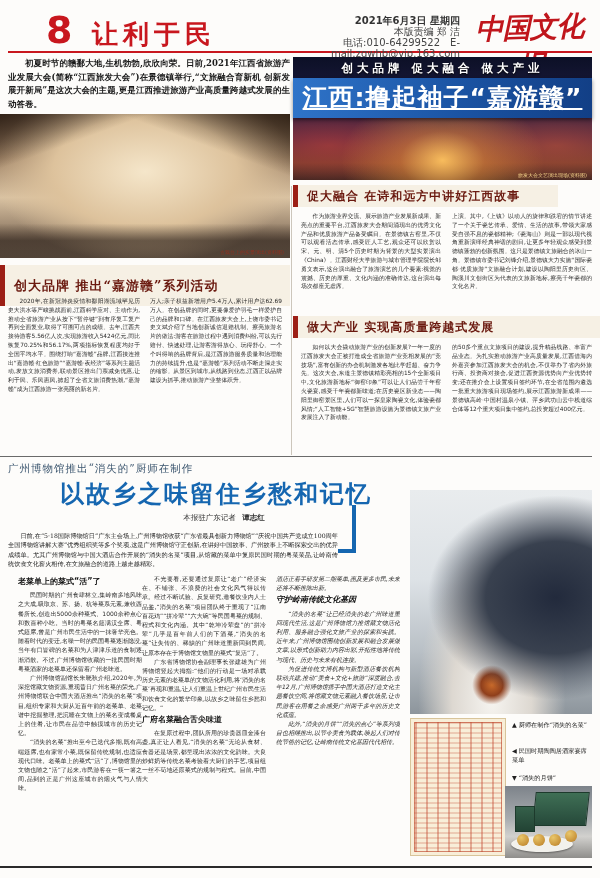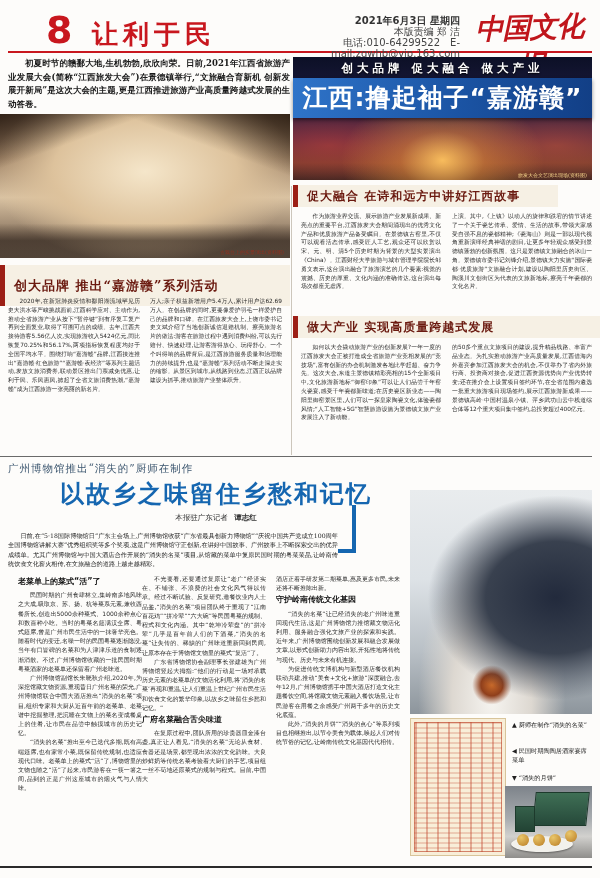--- a/index.html
+++ b/index.html
@@ -33,21 +33,21 @@
       background:
         radial-gradient(ellipse at 50% 84%, rgba(255,195,95,.95) 0%, rgba(235,145,60,.5) 20%, rgba(0,0,0,0) 48%),
         radial-gradient(ellipse at 12% 72%, rgba(205,70,60,.55) 0%, rgba(0,0,0,0) 35%),
         radial-gradient(ellipse at 88% 72%, rgba(205,90,60,.55) 0%, rgba(0,0,0,0) 35%),
         linear-gradient(180deg, #0c1026 0%, #1d1b40 35%, #4b2340 66%, #6e3a2c 86%, #3a2420 100%);}
   .banner-kicker{left:0;top:4px;width:100%;text-align:center;font-size:11.5px;font-weight:bold;color:#fff;
                  letter-spacing:4px;text-shadow:0 1px 2px #000;}
   .blueband{left:0;top:21px;width:100%;height:40px;
             background:linear-gradient(90deg,#2f74c9,#1b54a4 55%,#123f86);box-shadow:0 2px 4px rgba(0,0,0,.45);}
   .banner-headline{width:100%;text-align:center;font-size:25px;font-weight:900;color:#fff;
-                   line-height:40px;letter-spacing:1px;}
+                   line-height:40px;letter-spacing:1px;text-decoration:underline;}
   .show-caption{right:5px;bottom:2px;font-size:5px;color:#f3d289;}
 
   
   .art-head{background:#f6f0e4;border-left:5px solid #9c1f16;display:flex;align-items:center;
             padding-left:9px;font-weight:bold;color:#6b1a10;font-family:"DejaVu Serif",serif;box-sizing:border-box;}
   .a1-head{left:0;top:265px;width:290px;height:41px;font-size:13px;letter-spacing:1px;}
   .a2-head{left:293px;top:185px;width:265px;height:22px;font-size:12px;letter-spacing:1px;}
   .a3-head{left:293px;top:316px;width:317px;height:22px;font-size:12px;letter-spacing:1px;}
 
   .body-txt{font-size:5.8px;line-height:8.8px;text-align:justify;color:#2a2a2a;overflow:hidden;}
@@ -61,31 +61,31 @@
   .a3-col2{left:452px;top:343px;width:140px;height:112px;}
   .vrule{left:291px;top:186px;width:1px;height:269px;background:#ccc6bb;}
 
   
   .divider{left:0;top:456px;width:592px;height:1px;background:#6a6a6a;}
 
   
   .b-kicker{left:8px;top:462px;font-size:10.5px;color:#3c566f;font-family:"DejaVu Serif",serif;letter-spacing:1px;}
   .b-headline{left:0;top:478px;width:432px;text-align:center;font-size:24px;font-weight:900;
               color:#1566b0;letter-spacing:2px;}
-  .b-byline{left:0;top:513px;width:432px;text-align:center;font-size:7.5px;color:#333;}
+  .b-byline{left:0;top:513px;width:432px;text-align:center;font-size:7.5px;color:#333;padding-left:8px;}
   .b-byline .name{font-weight:bold;margin-left:4px;}
   .b-intro{left:8px;top:531px;width:330px;font-size:6.2px;line-height:9.3px;text-align:justify;
            text-indent:2em;color:#222;font-family:"DejaVu Serif",serif;}
   .blue-bracket{left:338px;top:505px;width:14px;height:44px;border-right:4px solid #1566b0;
                 border-bottom:4px solid #1566b0;}
 
   .b-col{width:124px;height:288px;font-size:6px;line-height:9.2px;}
   .b-col1{left:6px;top:574px;margin-left:12px;}
   .b-col2{left:142px;top:574px;}
-  .b-col3{left:276px;top:574px;}
+  .b-col3{left:276px;top:574px;font-style:italic;}
   .subhead{font-size:8px;font-weight:bold;color:#111;text-indent:0;margin:3px 0 4px;}
 
   
   .kitchen-photo{left:410px;top:490px;width:182px;height:224px;
       background:
         radial-gradient(ellipse at 80% 48%, #222a3c 0%, #39414f 34%, rgba(0,0,0,0) 62%),
         radial-gradient(circle at 45% 87%, #c96a2a 0%, #8f3f1c 5%, rgba(0,0,0,0) 9%),
         radial-gradient(ellipse at 45% 93%, #f6f4f0 0%, #ddd8d1 28%, rgba(0,0,0,0) 52%),
         linear-gradient(180deg, #e9ecee 0%, #dde2e6 40%, #b9c0c6 72%, #8d959c 100%);}
   .caption{font-family:"DejaVu Serif",serif;color:#222;font-size:6.2px;line-height:9px;text-align:left;}

